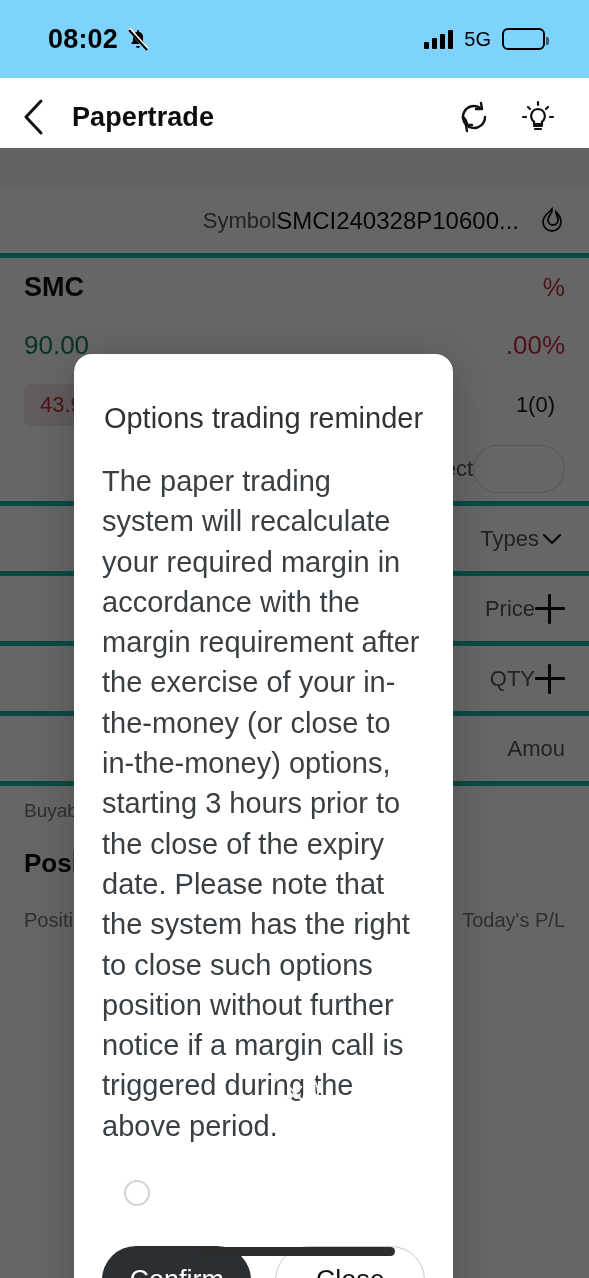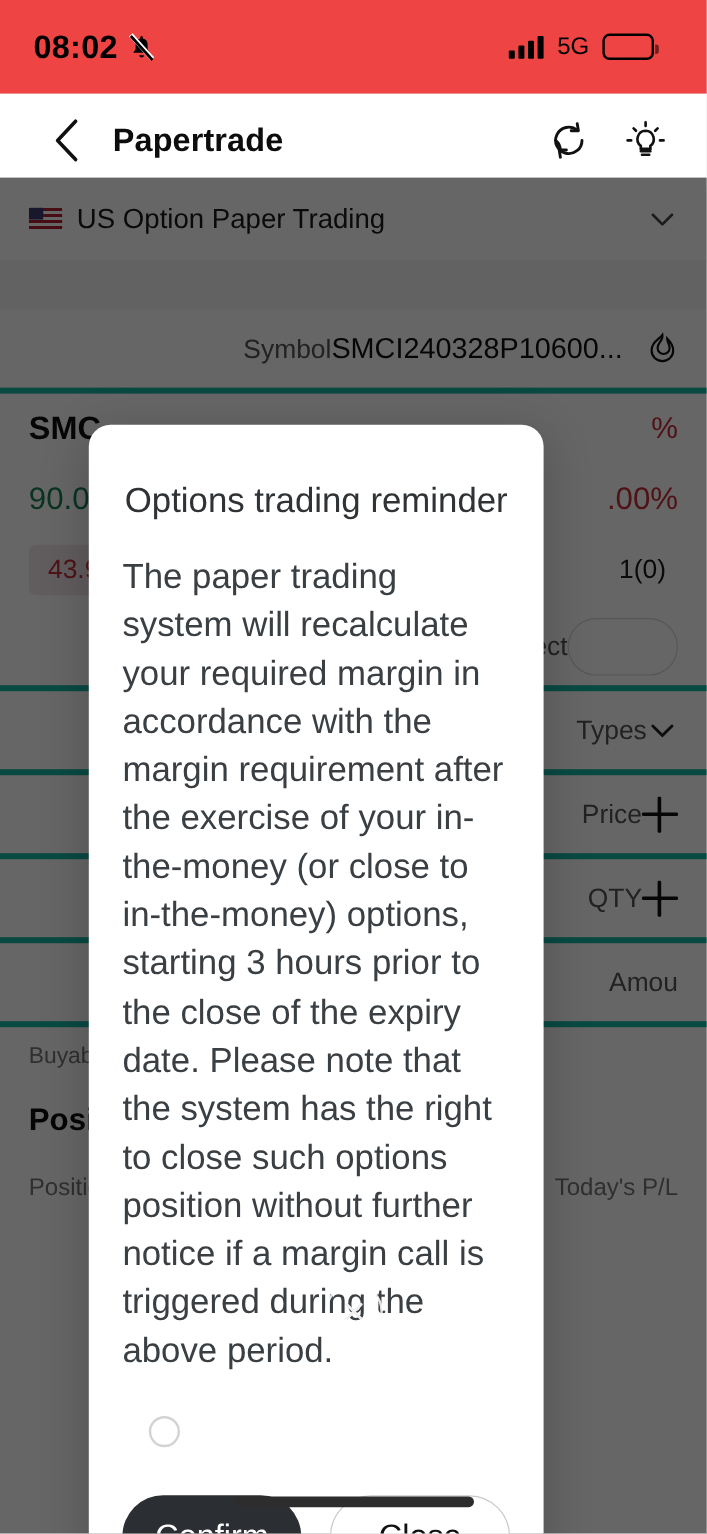--- a/index.html
+++ b/index.html
@@ -7,44 +7,44 @@
   body {
     font-family:"Liberation Sans", sans-serif;
     background:#ffffff;
     position:relative;
     overflow:hidden;
     -webkit-font-smoothing:antialiased;
   }
 
   
   .statusbar{
-    height:78px; position:relative; background:#ef4444;
+    height:78px; position:relative; background:#7dd3fc;
     display:flex; align-items:center; justify-content:space-between;
-    padding:0 44px 0 28px;
+    padding:0 44px 0 48px;
   }
   .status-left{ display:flex; align-items:center; gap:8px; }
   .status-time{ font-size:27px; font-weight:bold; color:#000; letter-spacing:.2px; }
   .bell-mute{ width:24px; height:26px; position:relative; }
   .bell-mute svg{ display:block; }
   .status-right{ display:flex; align-items:center; gap:11px; }
   .bars{ display:flex; align-items:flex-end; gap:3px; height:19px; }
   .bars i{ display:block; width:5px; background:#000; border-radius:1px; }
   .bars i:nth-child(1){ height:7px; }
   .bars i:nth-child(2){ height:11px; }
   .bars i:nth-child(3){ height:15px; }
   .bars i:nth-child(4){ height:19px; }
   .net{ font-size:20px; color:#000; letter-spacing:0; }
   .battery{ width:43px; height:22px; border:2px solid #000; border-radius:6px; position:relative; padding:2px; }
   .battery::after{ content:""; position:absolute; right:-6px; top:7px; width:3px; height:8px; background:#000; border-radius:0 2px 2px 0; opacity:.55; }
   .battery .fill{ height:100%; background:#000; border-radius:3px; }
 
   
   .appbar{
     height:78px; background:#fff; display:flex; align-items:center;
-    padding:0 28px 0 34px; gap:18px;
+    padding:0 28px 0 12px; gap:18px;
   }
   .back-btn{ width:42px; height:42px; display:flex; align-items:center; justify-content:center; }
   .app-title{ font-size:27px; font-weight:bold; color:#0d0d0d; letter-spacing:.1px; }
   .appbar-spacer{ flex:1; }
   .appbar-icon{ width:46px; height:46px; display:flex; align-items:center; justify-content:center; }
 
   
   .page{ position:absolute; top:148px; left:0; right:0; bottom:0; background:#fff; }
   .scrim{ position:absolute; top:148px; left:0; right:0; bottom:0; background:rgba(0,0,0,.6); z-index:40; }
 
@@ -177,32 +177,20 @@
     <svg width="34" height="34" viewBox="0 0 34 34">
       <path d="M17 9a7 7 0 0 1 4 12.6V24h-8v-2.4A7 7 0 0 1 17 9z" stroke="#111" stroke-width="2.2" fill="none"></path>
       <path d="M13 26h8M14 29h6" stroke="#111" stroke-width="2.2" stroke-linecap="round"></path>
       <path d="M17 2v3M5 17H2M32 17h-3M7 7l2 2M27 7l-2 2" stroke="#111" stroke-width="2.2" stroke-linecap="round"></path>
     </svg>
   </span>
 </div>
 
 <div class="page">
 
-  <div class="acct-bar">
-    <span class="flag">
-        <span class="stripes"></span>
-        <span class="canton"></span>
-      </span>
-    <span class="acct-name">US Option Paper Trading</span>
-    <span class="chev">
-      <svg width="26" height="26" viewBox="0 0 26 26">
-          <path d="M5 9 L13 17 L21 9" stroke="#444" stroke-width="2.2" fill="none" stroke-linecap="round" stroke-linejoin="round"></path>
-        </svg>
-    </span>
-  </div>
 
   <div class="gap"></div>
 
   <div class="row">
     <span class="row-label">Symbol</span>
     <span class="row-right">
       <span class="row-value">SMCI240328P10600...</span>
       <span class="flame">
         <svg width="30" height="30" viewBox="0 0 30 30">
             <path d="M17 3c1 5-4 6-4 11a5 5 0 0 0 10 0c0-3-2-5-2-8 3 3 5 6 5 10a9 9 0 1 1-18 0c0-7 6-9 9-13z" stroke="#111" stroke-width="1.8" fill="none"></path>

